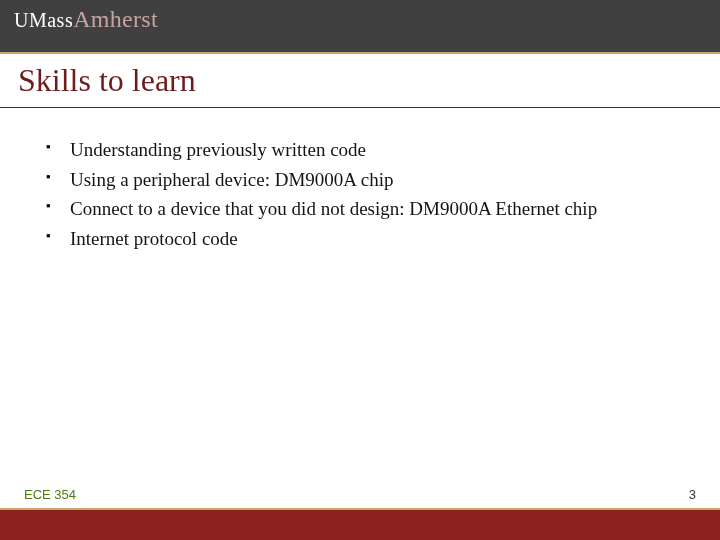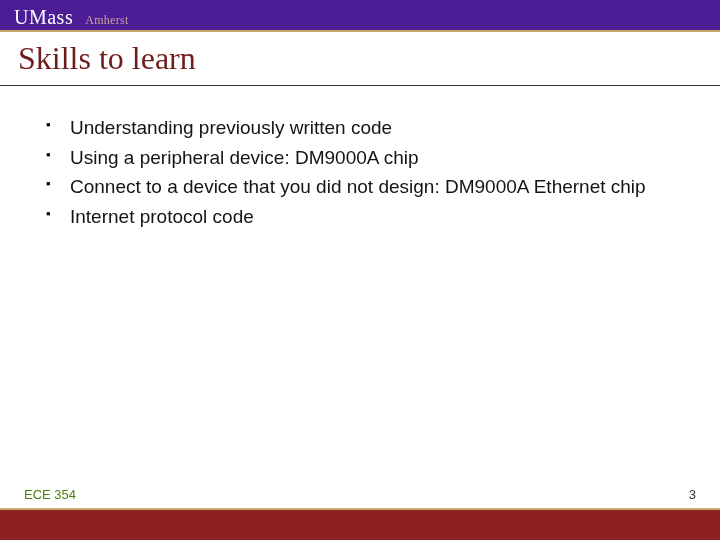--- a/index.html
+++ b/index.html
@@ -1,28 +1,28 @@
 <!DOCTYPE html>
 <html><head>
 <meta charset="utf-8">
 <style>
   * { margin: 0; padding: 0; box-sizing: border-box; }
   html, body { width: 720px; height: 540px; font-family: Verdana, Geneva, sans-serif; background: #fff; overflow: hidden; }
   .slide { width: 720px; height: 540px; position: relative; display: flex; flex-direction: column; }
-  .header-band { width: 100%; height: 30px; background: #4c1d95; position: relative; }
+  .header-band { width: 100%; height: 52px; background: #404040; position: relative; }
   .logo { position: absolute; left: 14px; top: 6px; display: flex; align-items: baseline; }
   .logo-word1 { font-family: Georgia, 'Times New Roman', serif; font-size: 20px; color: #fff; font-weight: 400; letter-spacing: 0.5px; }
-  .logo-word2 { font-family: Georgia, 'Times New Roman', serif; font-size: 12px; color: #c7a3a0; font-weight: 300; letter-spacing: 0.3px; margin-left: 12px; }
+  .logo-word2 { font-family: Georgia, 'Times New Roman', serif; font-size: 24px; color: #c7a3a0; font-weight: 300; letter-spacing: 0.3px; margin-left: 0px; }
   .divider-thin { width: 100%; height: 2px; background: #c9a96a; }
   .title-area { padding: 8px 18px 4px 18px; }
   .title { font-family: Georgia, 'Times New Roman', serif; font-size: 32px; color: #6e1d1d; font-weight: 400; }
   .divider-rule { width: 100%; height: 1px; background: #333; margin-top: 4px; }
   .content { flex: 1; padding: 28px 46px 10px 70px; }
   ul.bullets { list-style: none; }
-  ul.bullets li { position: relative; font-size: 19px; color: #141414; line-height: 1.45; margin-bottom: 2px; padding-left: 0; }
+  ul.bullets li { position: relative; font-size: 19px; color: #141414; line-height: 1.45; margin-bottom: 2px; padding-left: 0; font-family: Liberation Serif, serif; }
   ul.bullets li::before { content: "▪"; position: absolute; left: -24px; top: 2px; font-size: 13px; color: #000; }
   .footer-band { width: 100%; height: 32px; background: #8d2021; position: relative; border-top: 2px solid #c9a96a; }
   .footer-course { position: absolute; left: 24px; bottom: 38px; font-size: 13px; color: #4d7c0f; }
   .footer-page { position: absolute; right: 24px; bottom: 38px; font-size: 13px; color: #333; }
   .footer-wrap { position: relative; }
 </style>
 </head>
 <body>
 
 <div class="slide">

